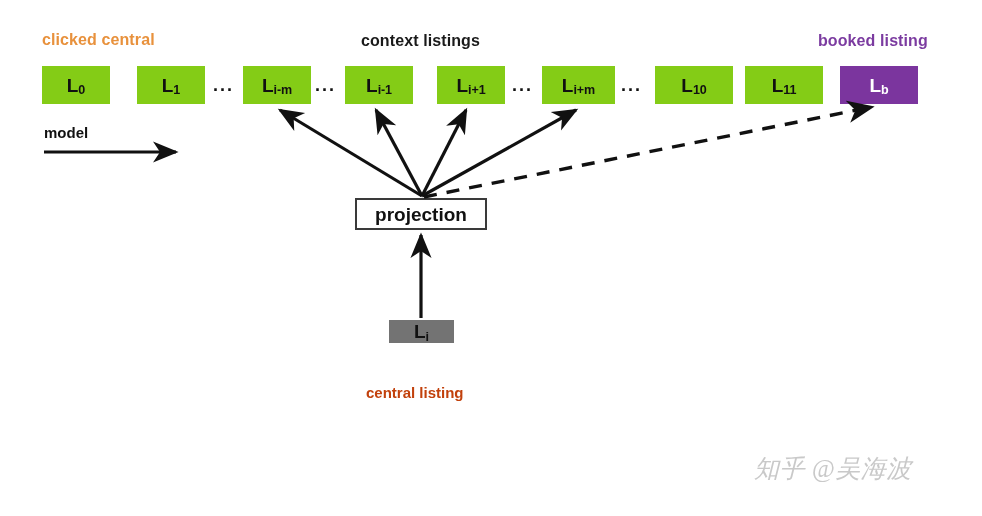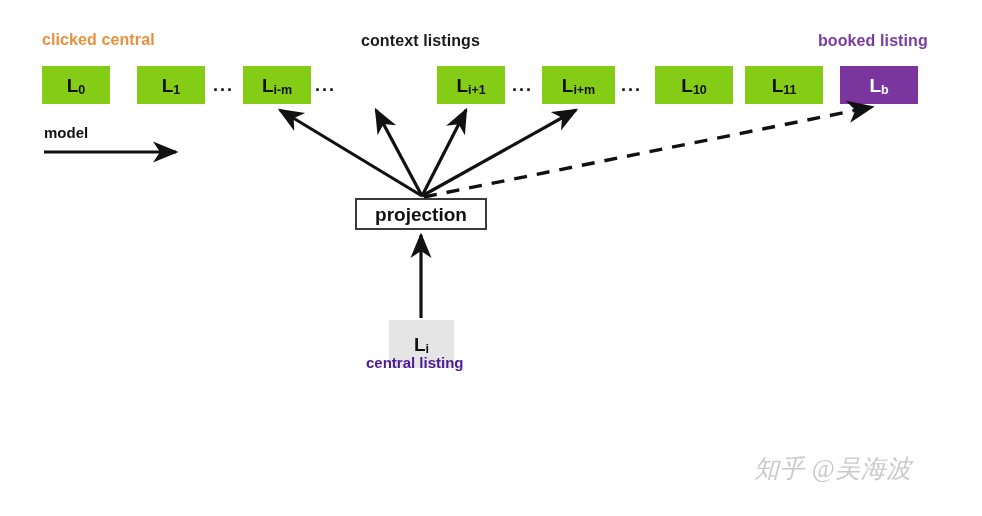--- a/index.html
+++ b/index.html
@@ -126,34 +126,34 @@
     color: #111111;
     line-height: 1;
   }
 
   
   .central-box {
     position: absolute;
     left: 389px;
     top: 320px;
     width: 65px;
-    height: 48px;
-    background: #e5e5e5;
+    height: 23px;
+    background: #737373;
     display: flex;
     align-items: center;
     justify-content: center;
   }
   .central-caption {
     position: absolute;
     left: 366px;
-    top: 354px;
+    top: 384px;
     font-family: "Liberation Sans", sans-serif;
     font-weight: bold;
     font-size: 15px;
-    color: #4c1d95;
+    color: #c2410c;
     white-space: nowrap;
   }
 
   
   #arrows-layer {
     position: absolute;
     left: 0;
     top: 0;
     width: 982px;
     height: 516px;
@@ -206,20 +206,23 @@
   </div>
 
   <div class="ellipsis ell-1">...</div>
 
   <div class="listing-box box-lim">
     <span class="listing-label"><span>L</span><sub>i-m</sub></span>
   </div>
 
   <div class="ellipsis ell-2">...</div>
 
+  <div class="listing-box box-li1">
+    <span class="listing-label"><span>L</span><sub>i-1</sub></span>
+  </div>
 
   <div class="listing-box box-lip1">
     <span class="listing-label"><span>L</span><sub>i+1</sub></span>
   </div>
 
   <div class="ellipsis ell-3">...</div>
 
   <div class="listing-box box-lipm">
     <span class="listing-label"><span>L</span><sub>i+m</sub></span>
   </div>

